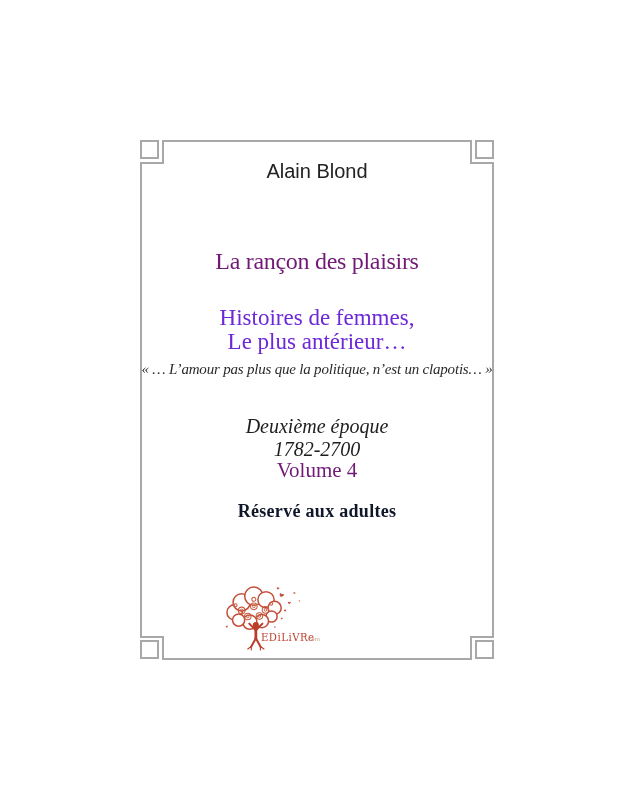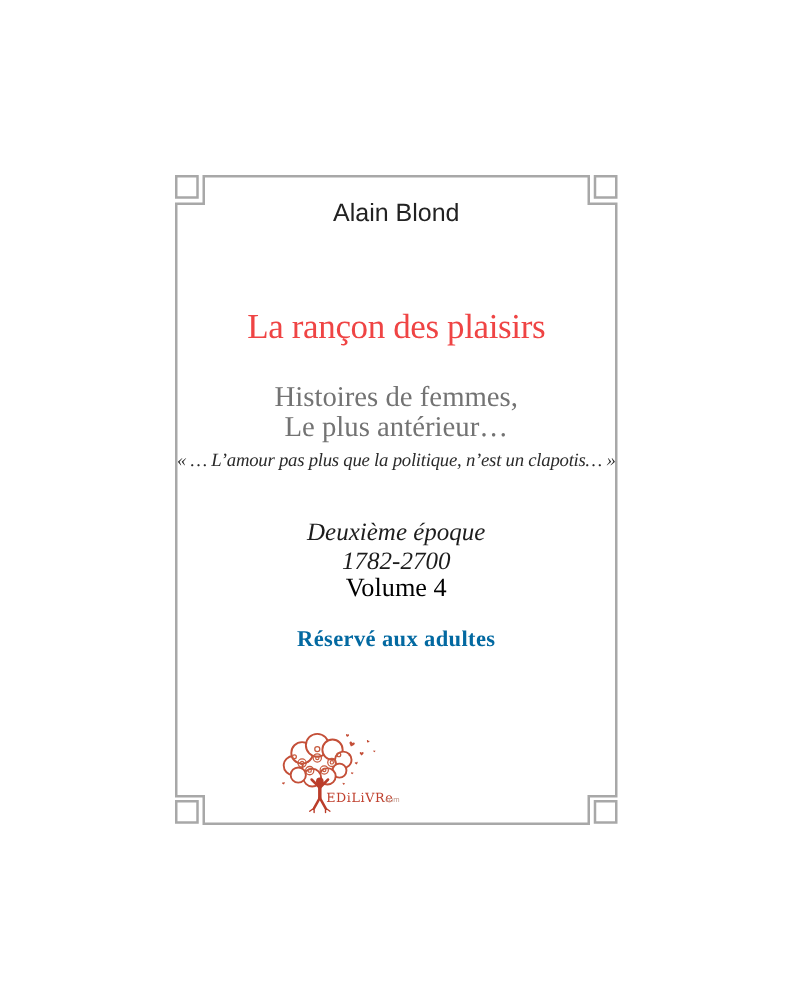--- a/index.html
+++ b/index.html
@@ -15,36 +15,36 @@
     position: absolute; left: 0; width: 634px;
     text-align: center; color: #1c1c1c; white-space: nowrap;
   }
   .author {
     top: 159px;
     font-family: "Liberation Sans", "DejaVu Sans", sans-serif;
     font-size: 20px; line-height: 24px; color: #222222;
   }
   .title {
     top: 240px;
-    font-size: 28px; line-height: 43px; color: #ef4444;
+    font-size: 24px; line-height: 43px; color: #701a75;
     letter-spacing: -0.3px;
     text-align: center;
   }
-  .subtitle { top: 306px; font-size: 23px; line-height: 24px; color: #737373; }
+  .subtitle { top: 306px; font-size: 23px; line-height: 24px; color: #6d28d9; }
   .quote {
     top: 361px;
     font-style: italic; font-size: 15px; line-height: 17px;
     letter-spacing: -0.2px; color: #2a2a2a;
   }
   .epoch { top: 395px; font-style: italic; font-size: 20px; line-height: 23px; color: #1d1d1d; margin-top: 20px; }
-  .volume { top: 458px; font-size: 21px; line-height: 25px; color: #000000; }
+  .volume { top: 458px; font-size: 21px; line-height: 25px; color: #701a75; }
   .notice {
     top: 500px;
     font-size: 18px; line-height: 22px; font-weight: bold;
-    color: #0369a1; letter-spacing: 0.3px;
+    color: #0f172a; letter-spacing: 0.3px;
   }
   .logo {
     position: absolute; left: 50%; top: 581px;
     transform: translateX(-50%);
   }
   .logo-brand {
     font-family: "DejaVu Serif", serif;
     letter-spacing: 1px;
   }
   .logo-suffix { font-family: "Liberation Sans", sans-serif; }

